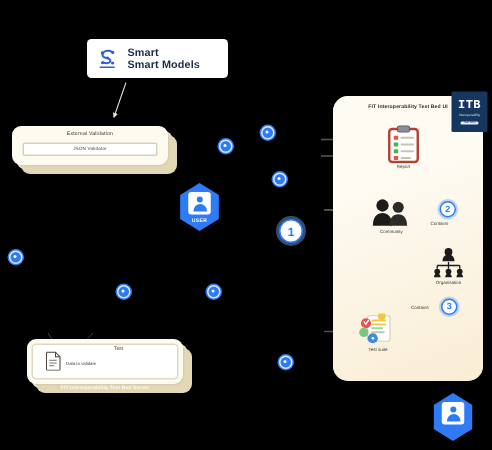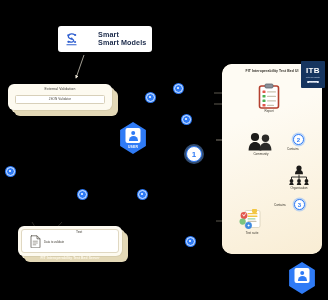--- a/index.html
+++ b/index.html
@@ -33,21 +33,21 @@
   
   #logo-card {
     position:absolute;
     left:58px; top:26px;
     width:94px; height:26px;
     background:#ffffff;
     border-radius:3px;
     display:flex;
     align-items:center;
     padding:0 5px;
-    gap:18px;
+    gap:5px;
   }
   #logo-card .mark { width:17px; height:17px; flex:0 0 17px; }
   #logo-card .wordmark {
     font-size:7.2px;
     line-height:8.2px;
     font-weight:bold;
     color:#1b2a4a;
     letter-spacing:.1px;
   }
 
@@ -148,21 +148,21 @@
     background:#16355f;
     border:1px solid #0e2banything;
     border-radius:1px;
     display:flex;
     flex-direction:column;
     align-items:center;
     justify-content:center;
     gap:1px;
     padding-top:1px;
   }
-  #itb-badge .big { font-size:8px; font-weight:bold; color:#ffffff; line-height:8px; letter-spacing:.3px;}
+  #itb-badge .big { font-size:8px; font-weight:bold; color:#ffffff; line-height:8px; letter-spacing:.3px;font-family:Liberation Mono, monospace;}
   #itb-badge .sub { font-size:2.2px; color:#cfdcef; line-height:2.6px; text-align:center;}
   #itb-badge .pill {
     margin-top:1px;
     background:#2f5party;
     font-size:2px;
     color:#16355f;
     background:#e7eef8;
     padding:0 2px;
     border-radius:1px;
   }

